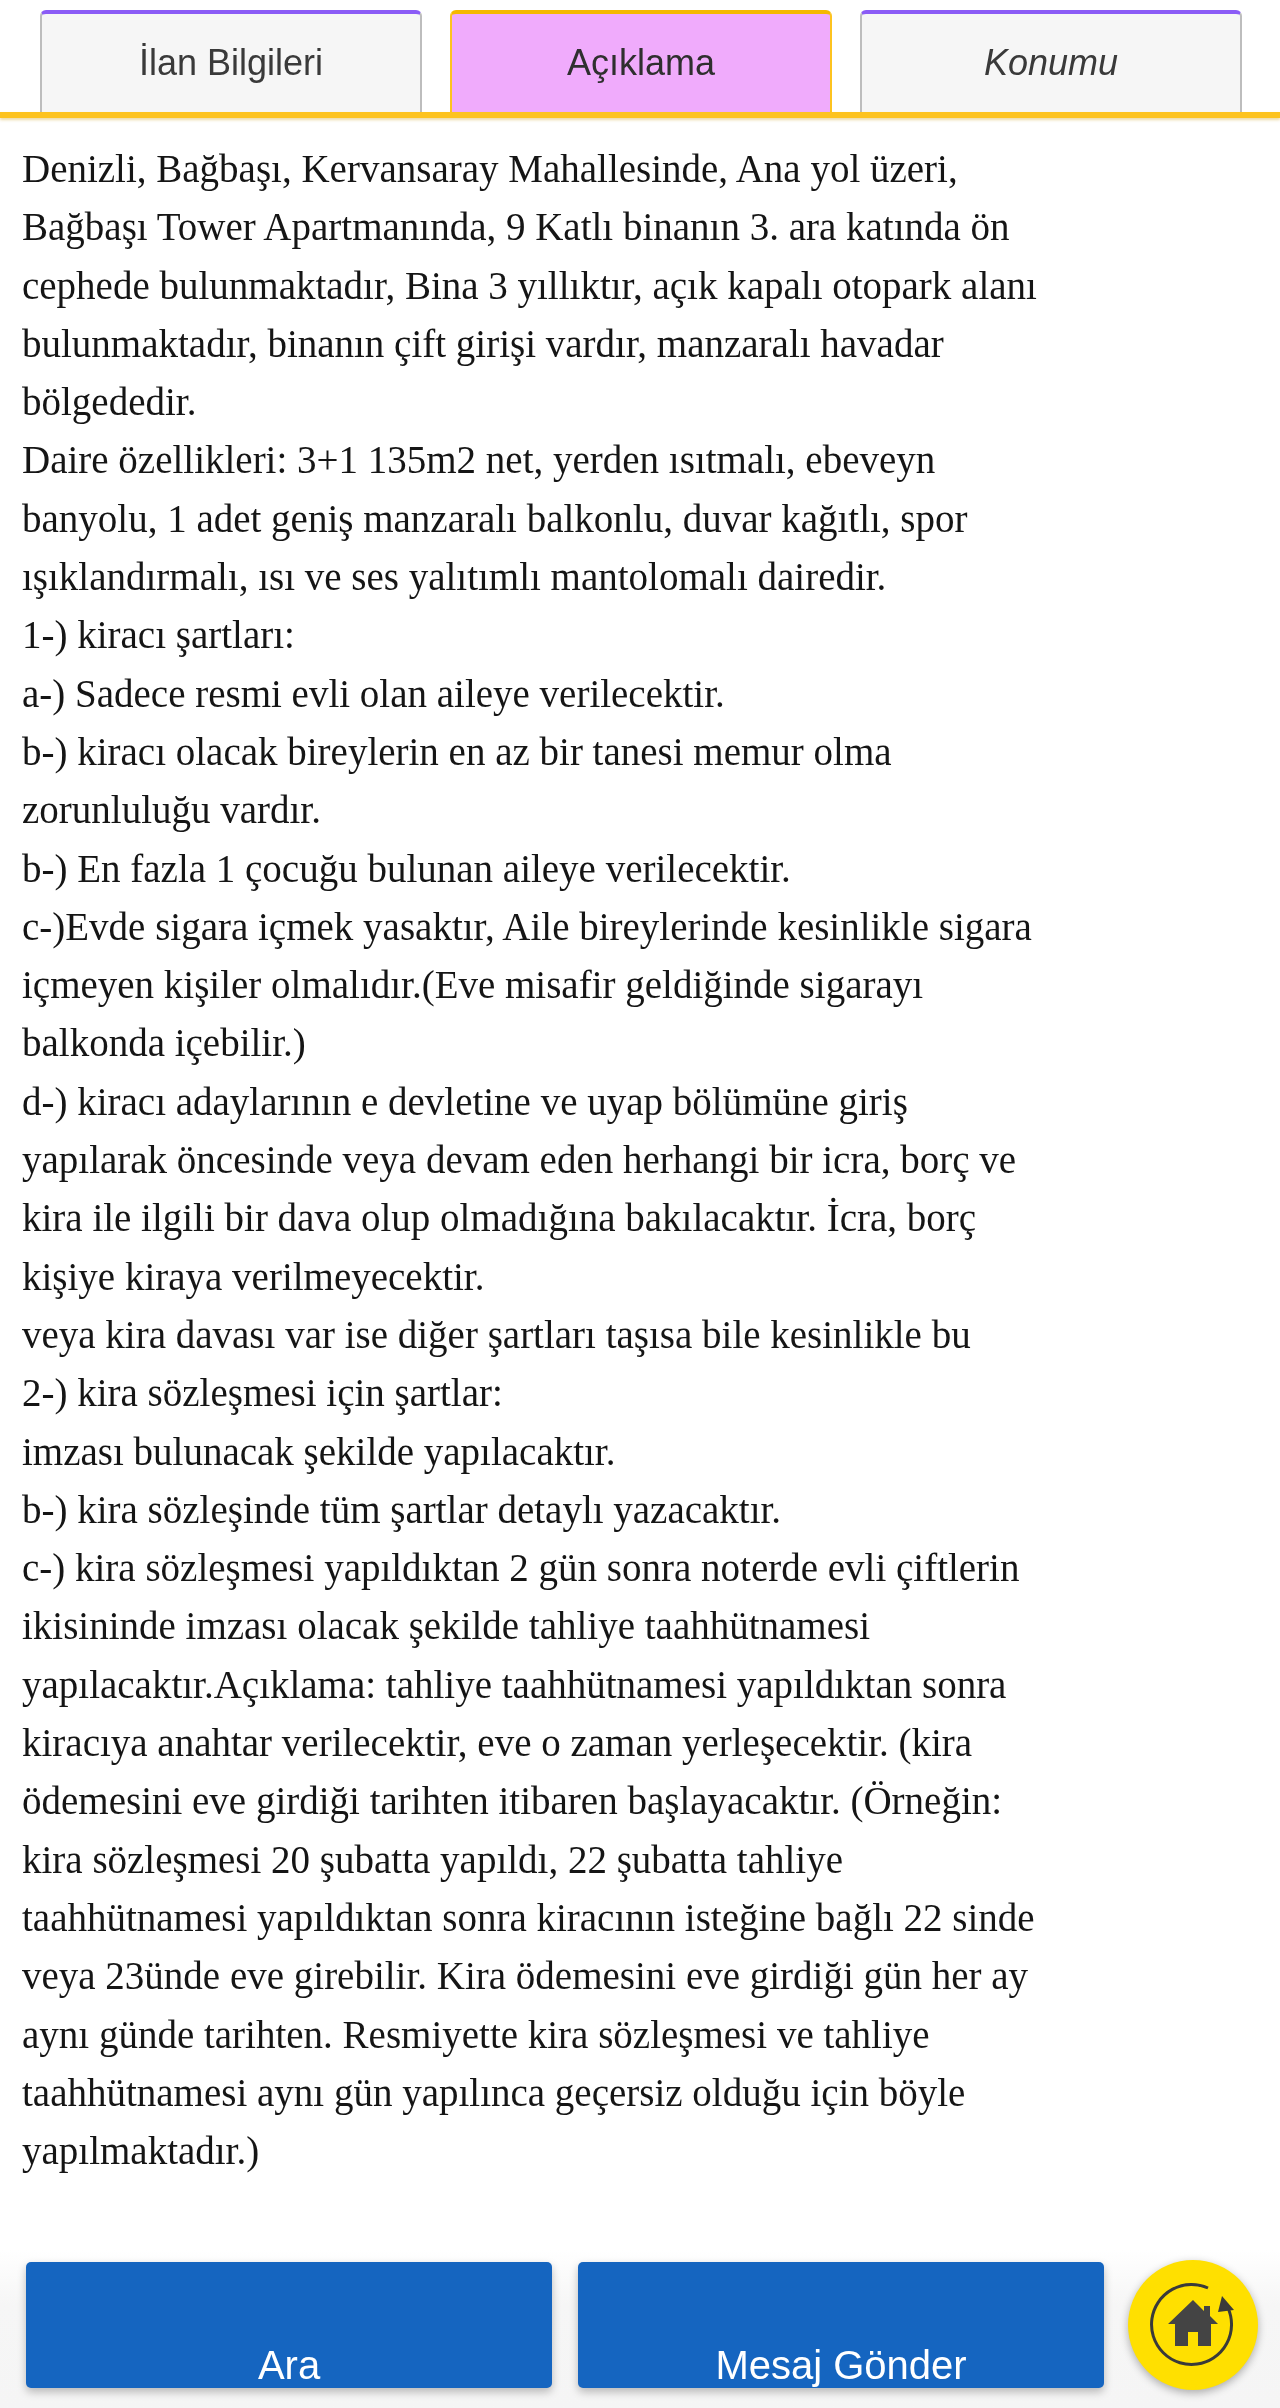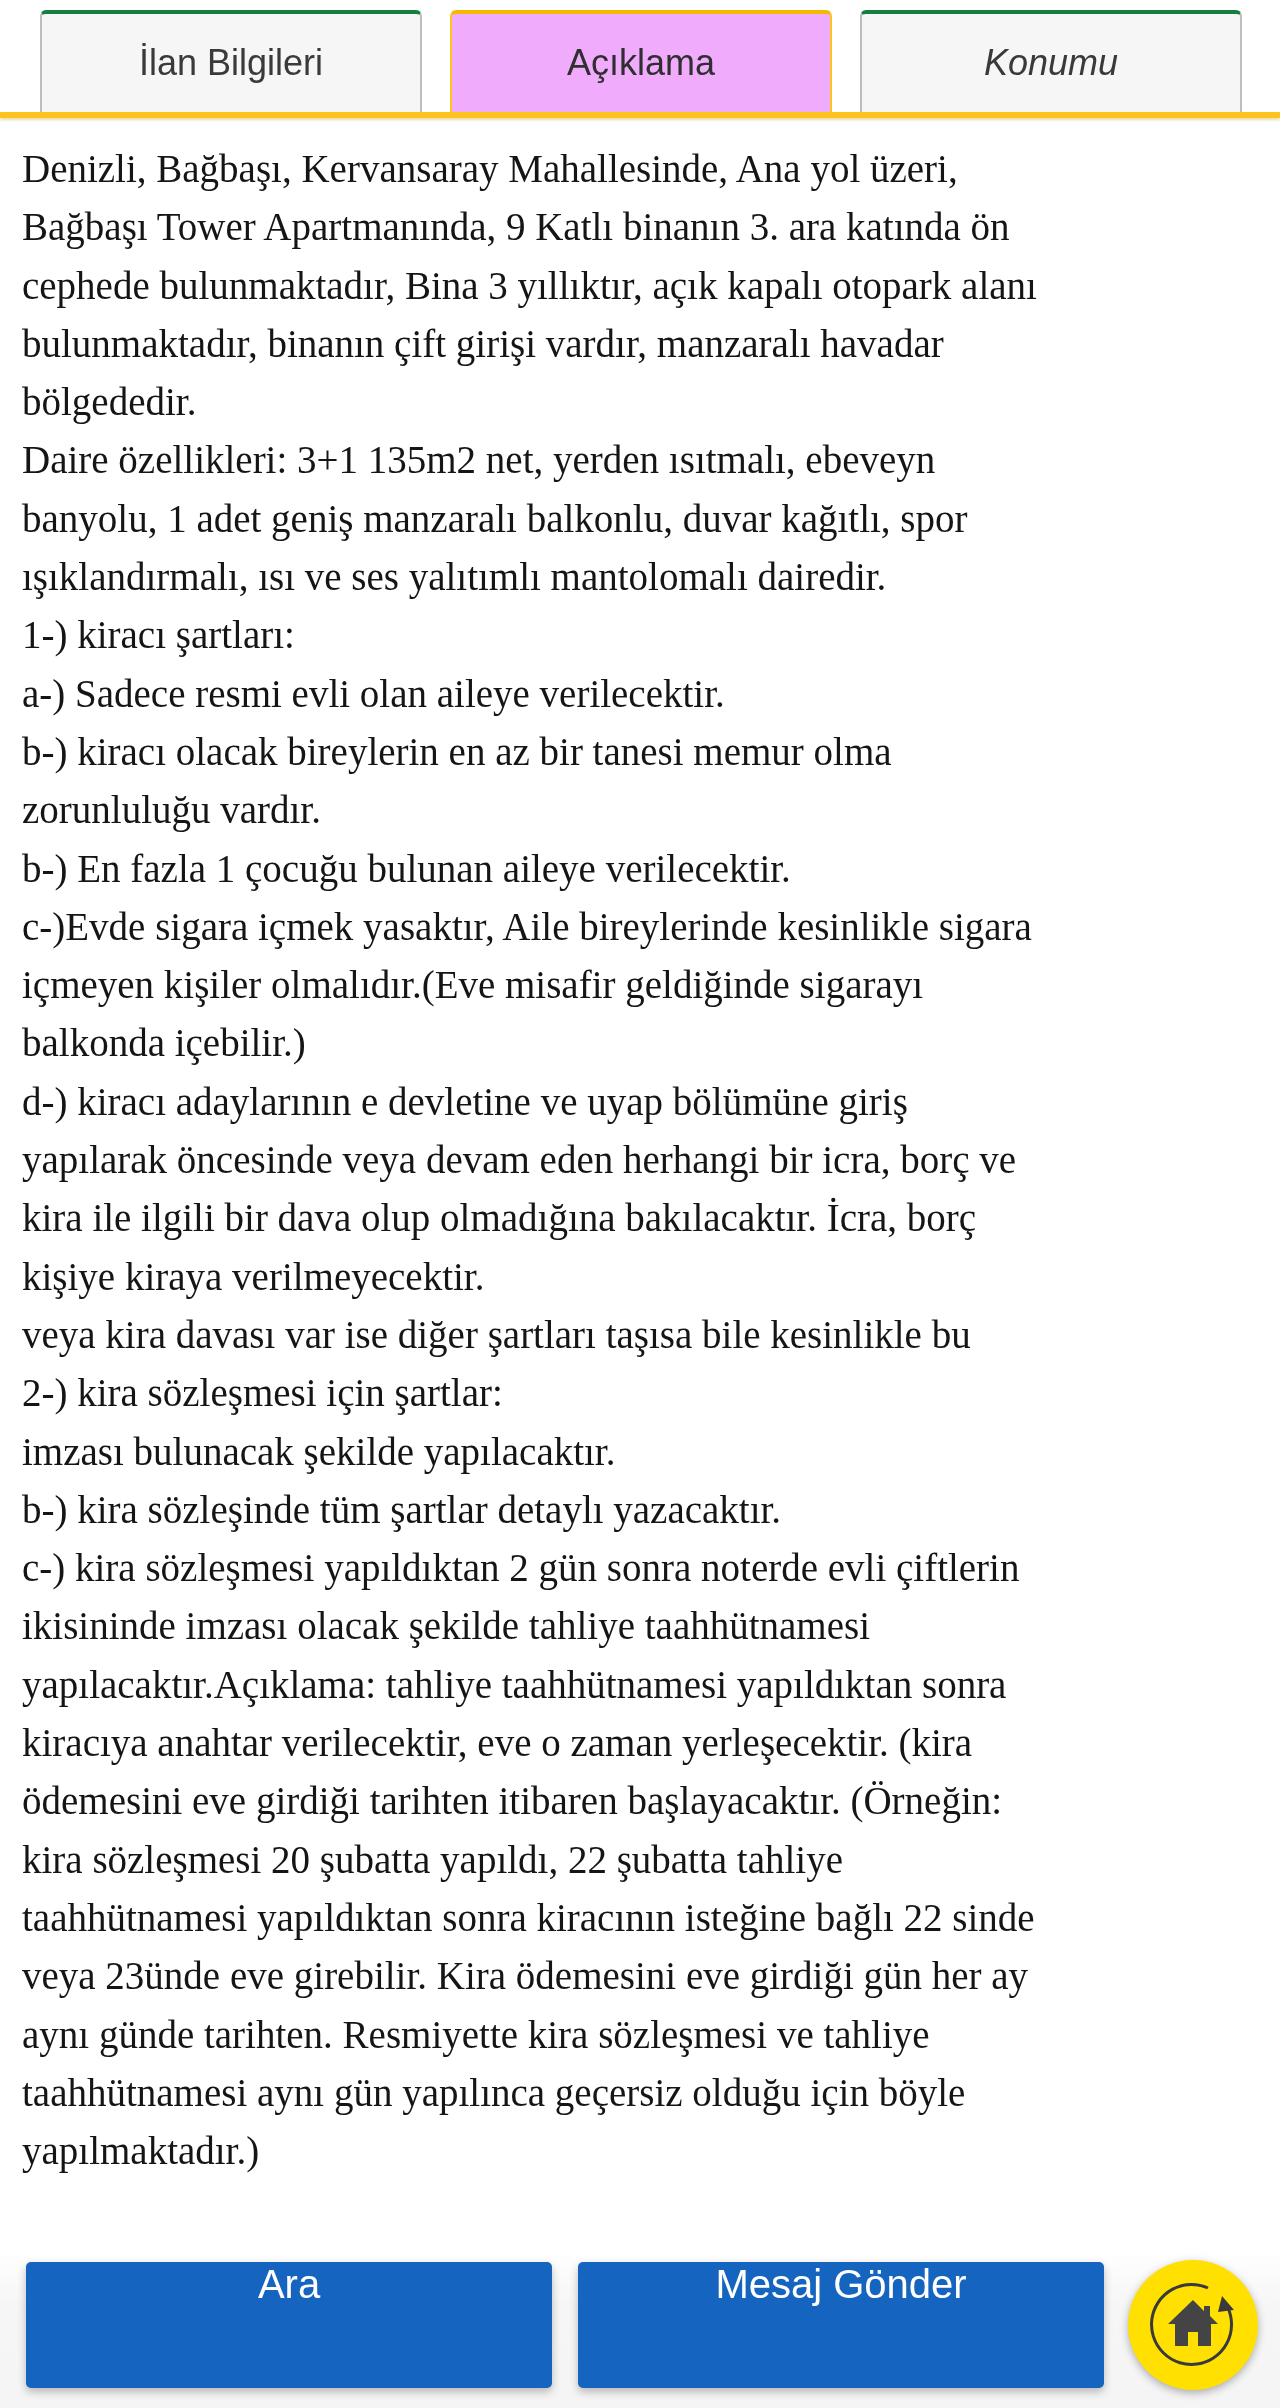--- a/index.html
+++ b/index.html
@@ -25,21 +25,21 @@
       width: 1280px;
       height: 118px;
       background: #ffffff;
     }
     .tab {
       position: absolute;
       top: 10px;
       height: 102px;
       box-sizing: border-box;
       border: 2px solid #bdbdbd;
-      border-top: 4px solid #15803d;
+      border-top: 4px solid #8b5cf6;
       border-bottom: none;
       border-radius: 6px 6px 0 0;
       background: #f6f6f6;
       display: flex;
       align-items: center;
       justify-content: center;
       font-family: "Liberation Sans", sans-serif;
       font-size: 36px;
       color: #3a3a3a;
       cursor: pointer;
@@ -89,21 +89,21 @@
       position: absolute;
       top: 8px;
       height: 126px;
       background: #1565c0;
       border-radius: 5px;
       box-shadow: 0 4px 8px rgba(0,0,0,0.25);
       color: #ffffff;
       font-family: "Liberation Sans", sans-serif;
       font-size: 40px;
       display: flex;
-      align-items: flex-start;
+      align-items: flex-end;
       justify-content: center;
       cursor: pointer;
     }
     .btn-call { left: 26px; width: 526px; }
     .btn-msg { left: 578px; width: 526px; }
     .home-btn {
       position: absolute;
       left: 1128px;
       top: 6px;
       width: 130px;

